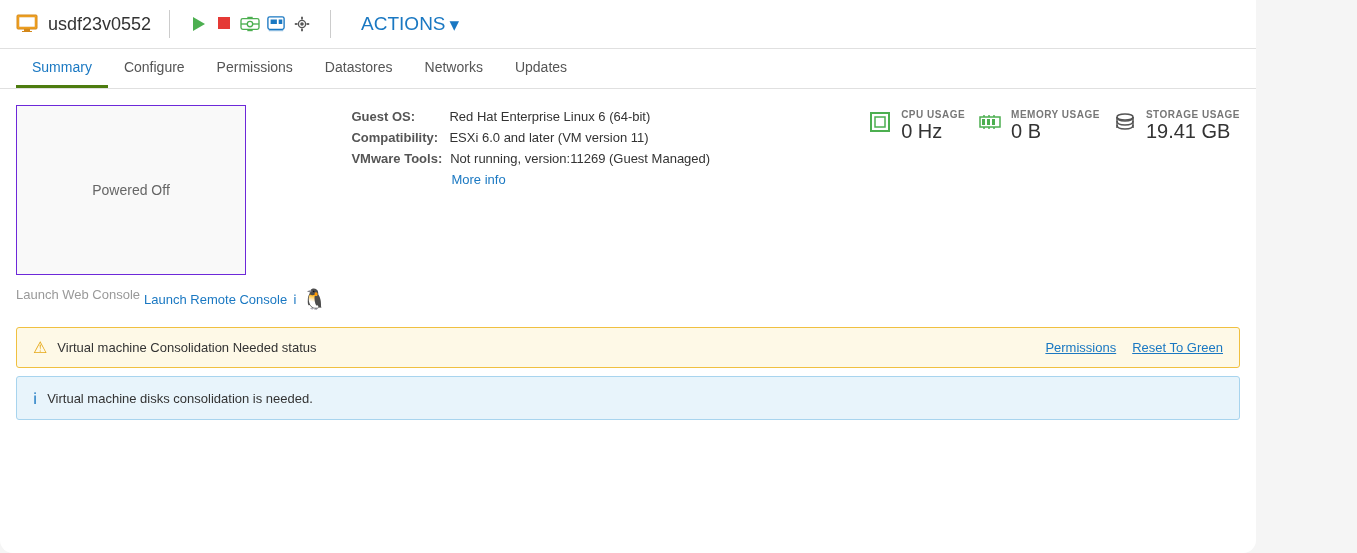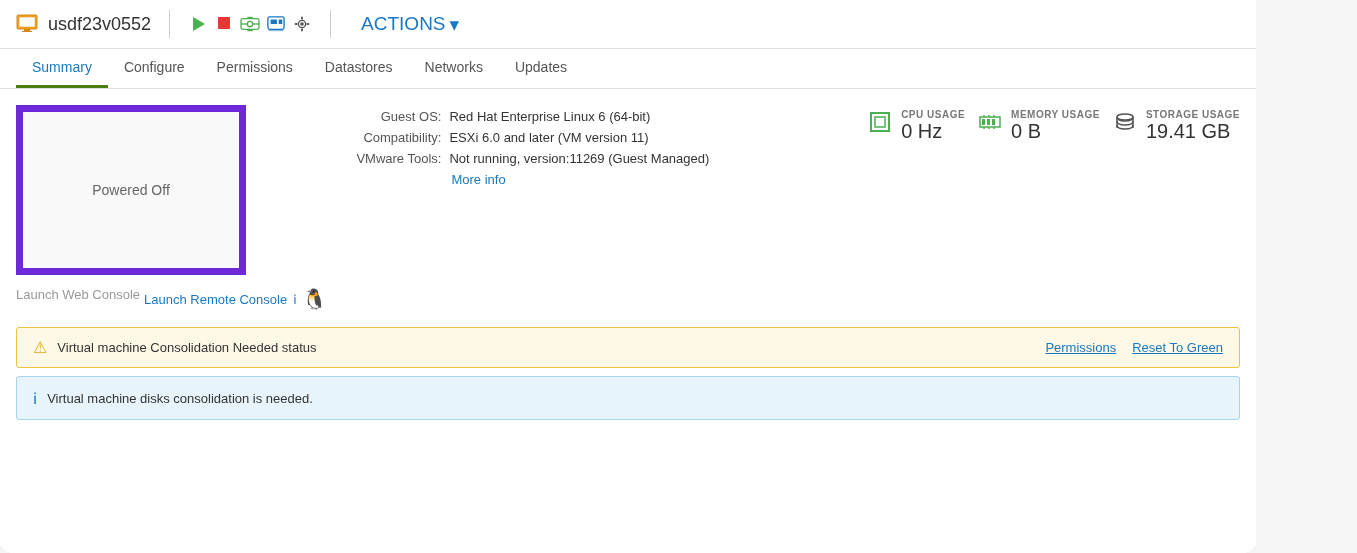--- a/index.html
+++ b/index.html
@@ -98,21 +98,21 @@
     .vm-info-row {
       display: flex;
       align-items: flex-start;
       gap: 24px;
     }
     
     .vm-preview {
       width: 230px;
       min-width: 230px;
       height: 170px;
-      border: 7px solid #6d28d9;
+      border: 1px solid #6d28d9;
       display: flex;
       align-items: center;
       justify-content: center;
       background: #f9f9f9;
       color: #666;
       font-size: 14px;
     }
     
     .vm-details {
       flex: 1;
@@ -120,22 +120,22 @@
     }
     .detail-row {
       display: flex;
       gap: 8px;
       margin-bottom: 6px;
       font-size: 13px;
     }
     .detail-label {
       color: #555;
       min-width: 90px;
-      text-align: right;
-      font-weight: 400;
+      text-align: left;
+      font-weight: 700;
     }
     .detail-value {
       color: #333;
     }
     .more-info-link {
       color: #1a78c2;
       cursor: pointer;
       text-decoration: none;
       font-size: 13px;
       margin-left: 100px;

